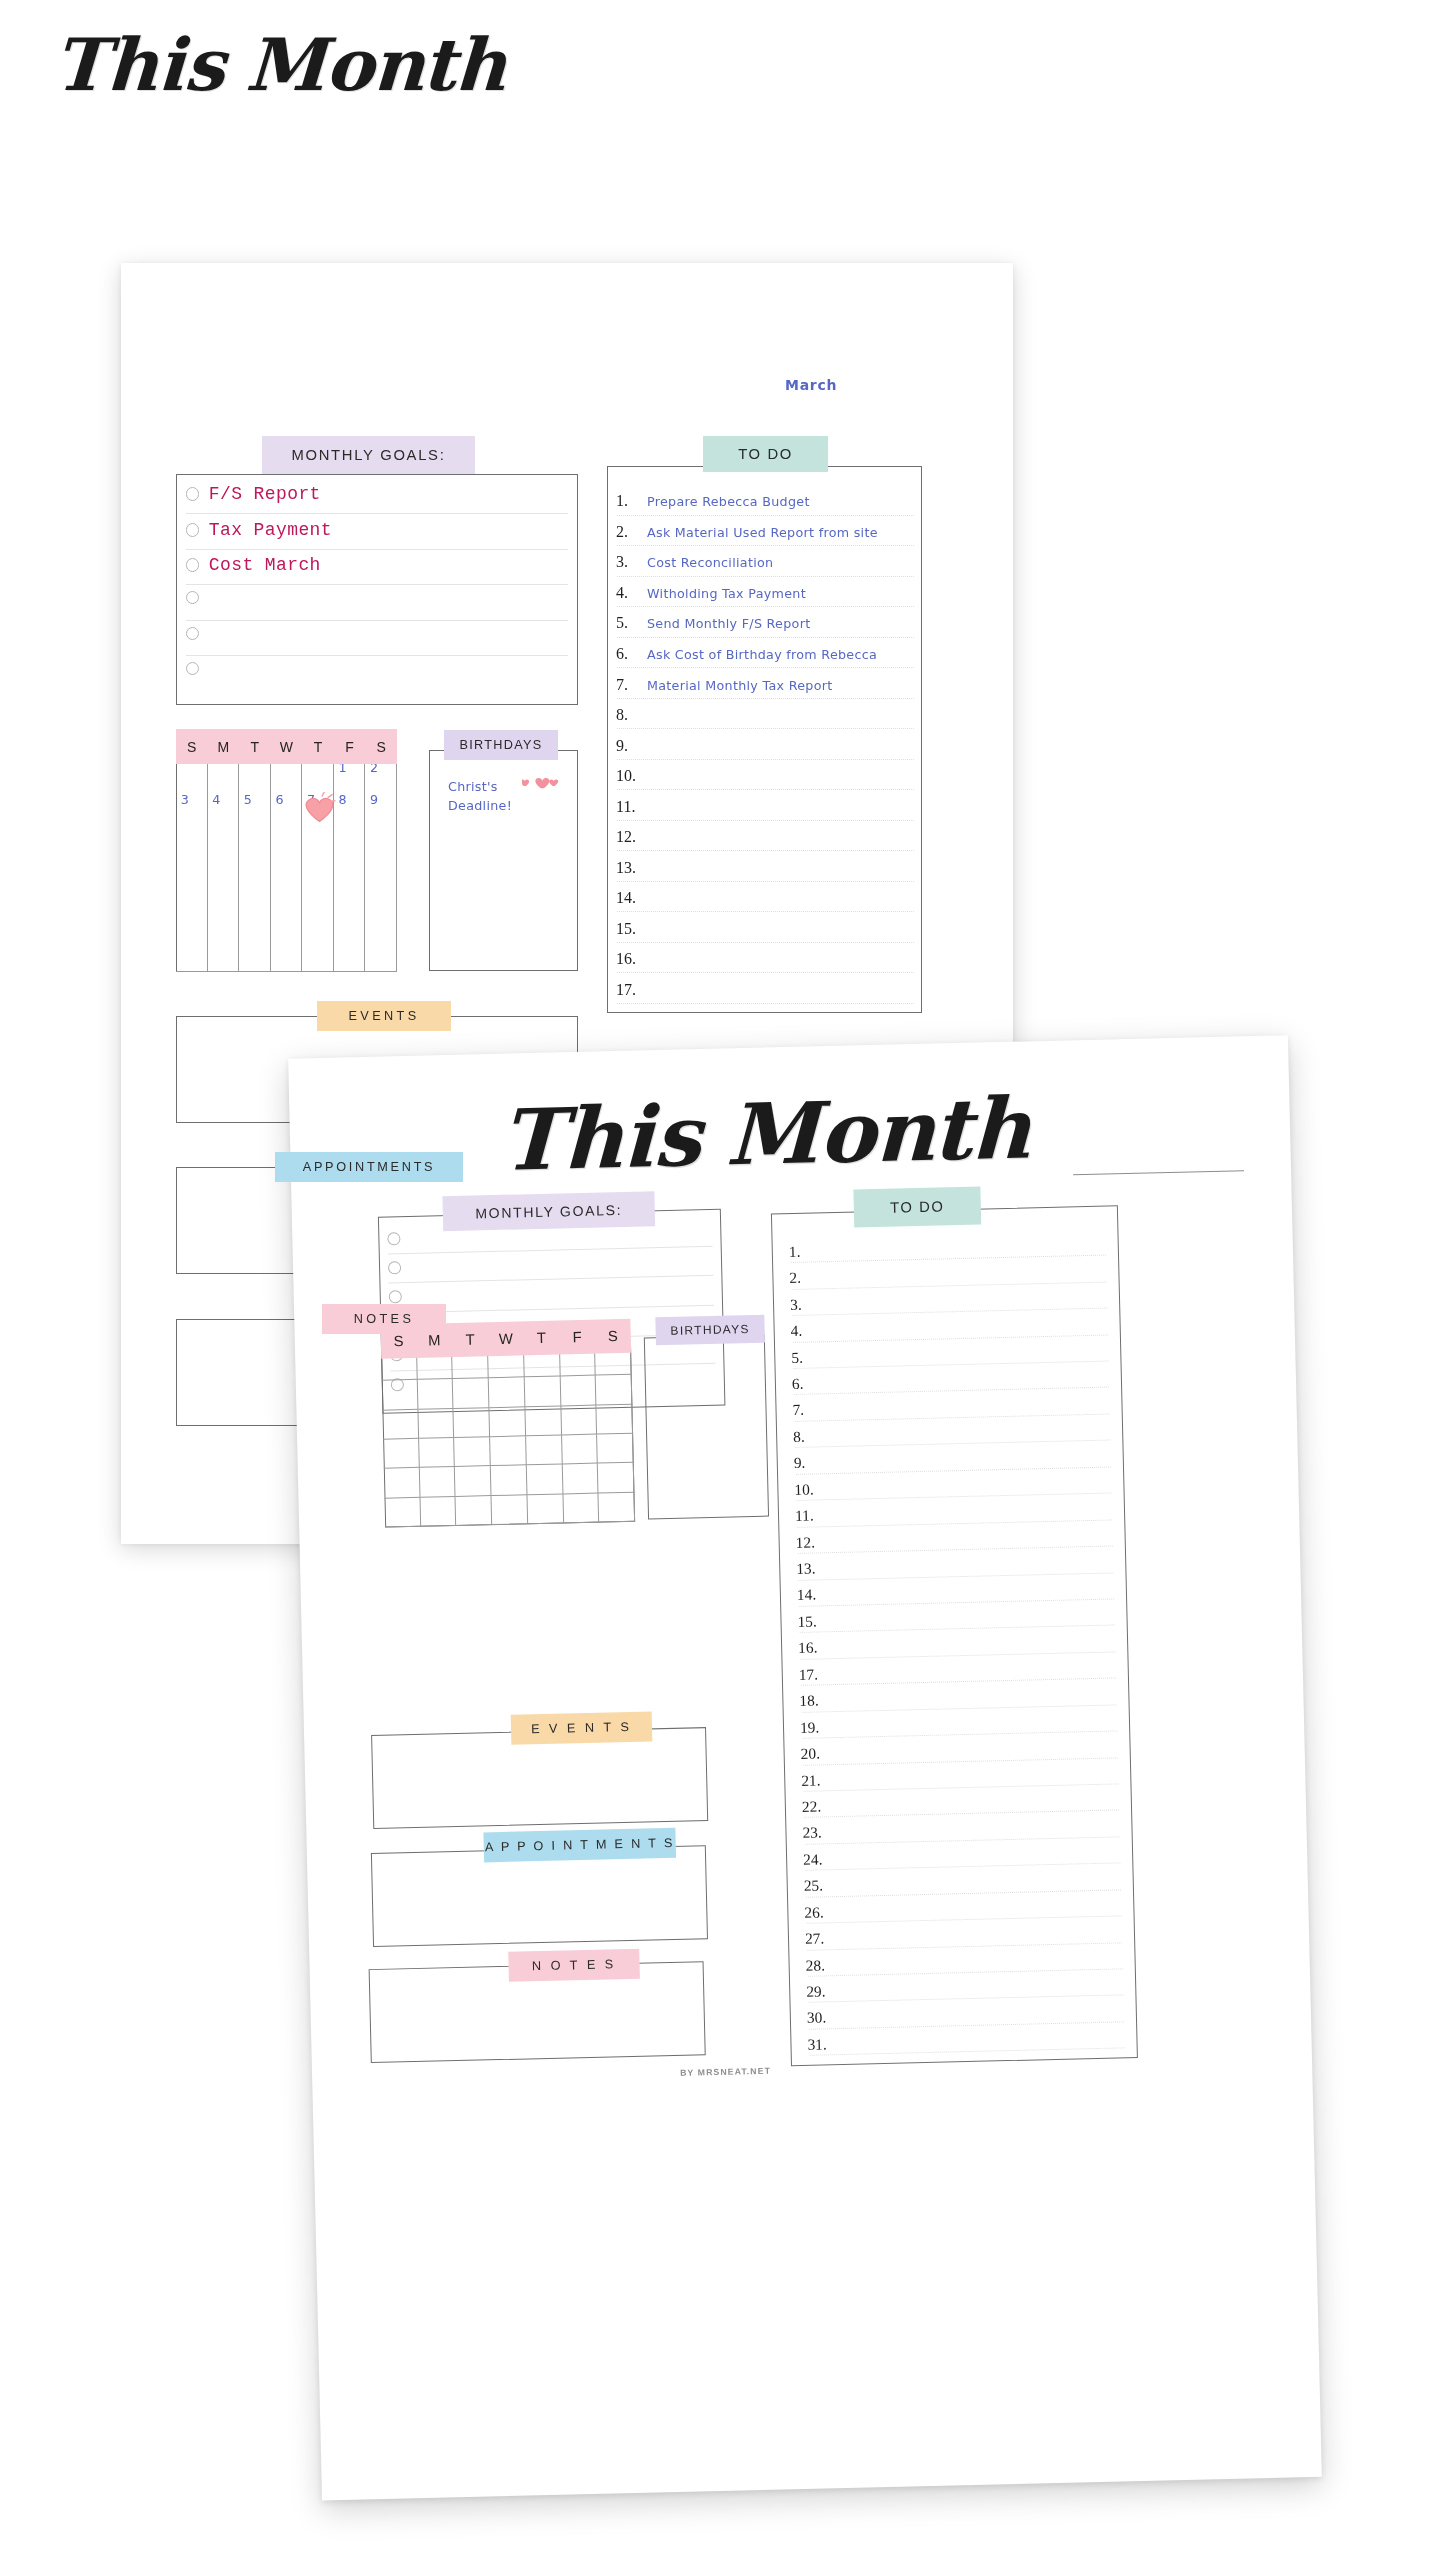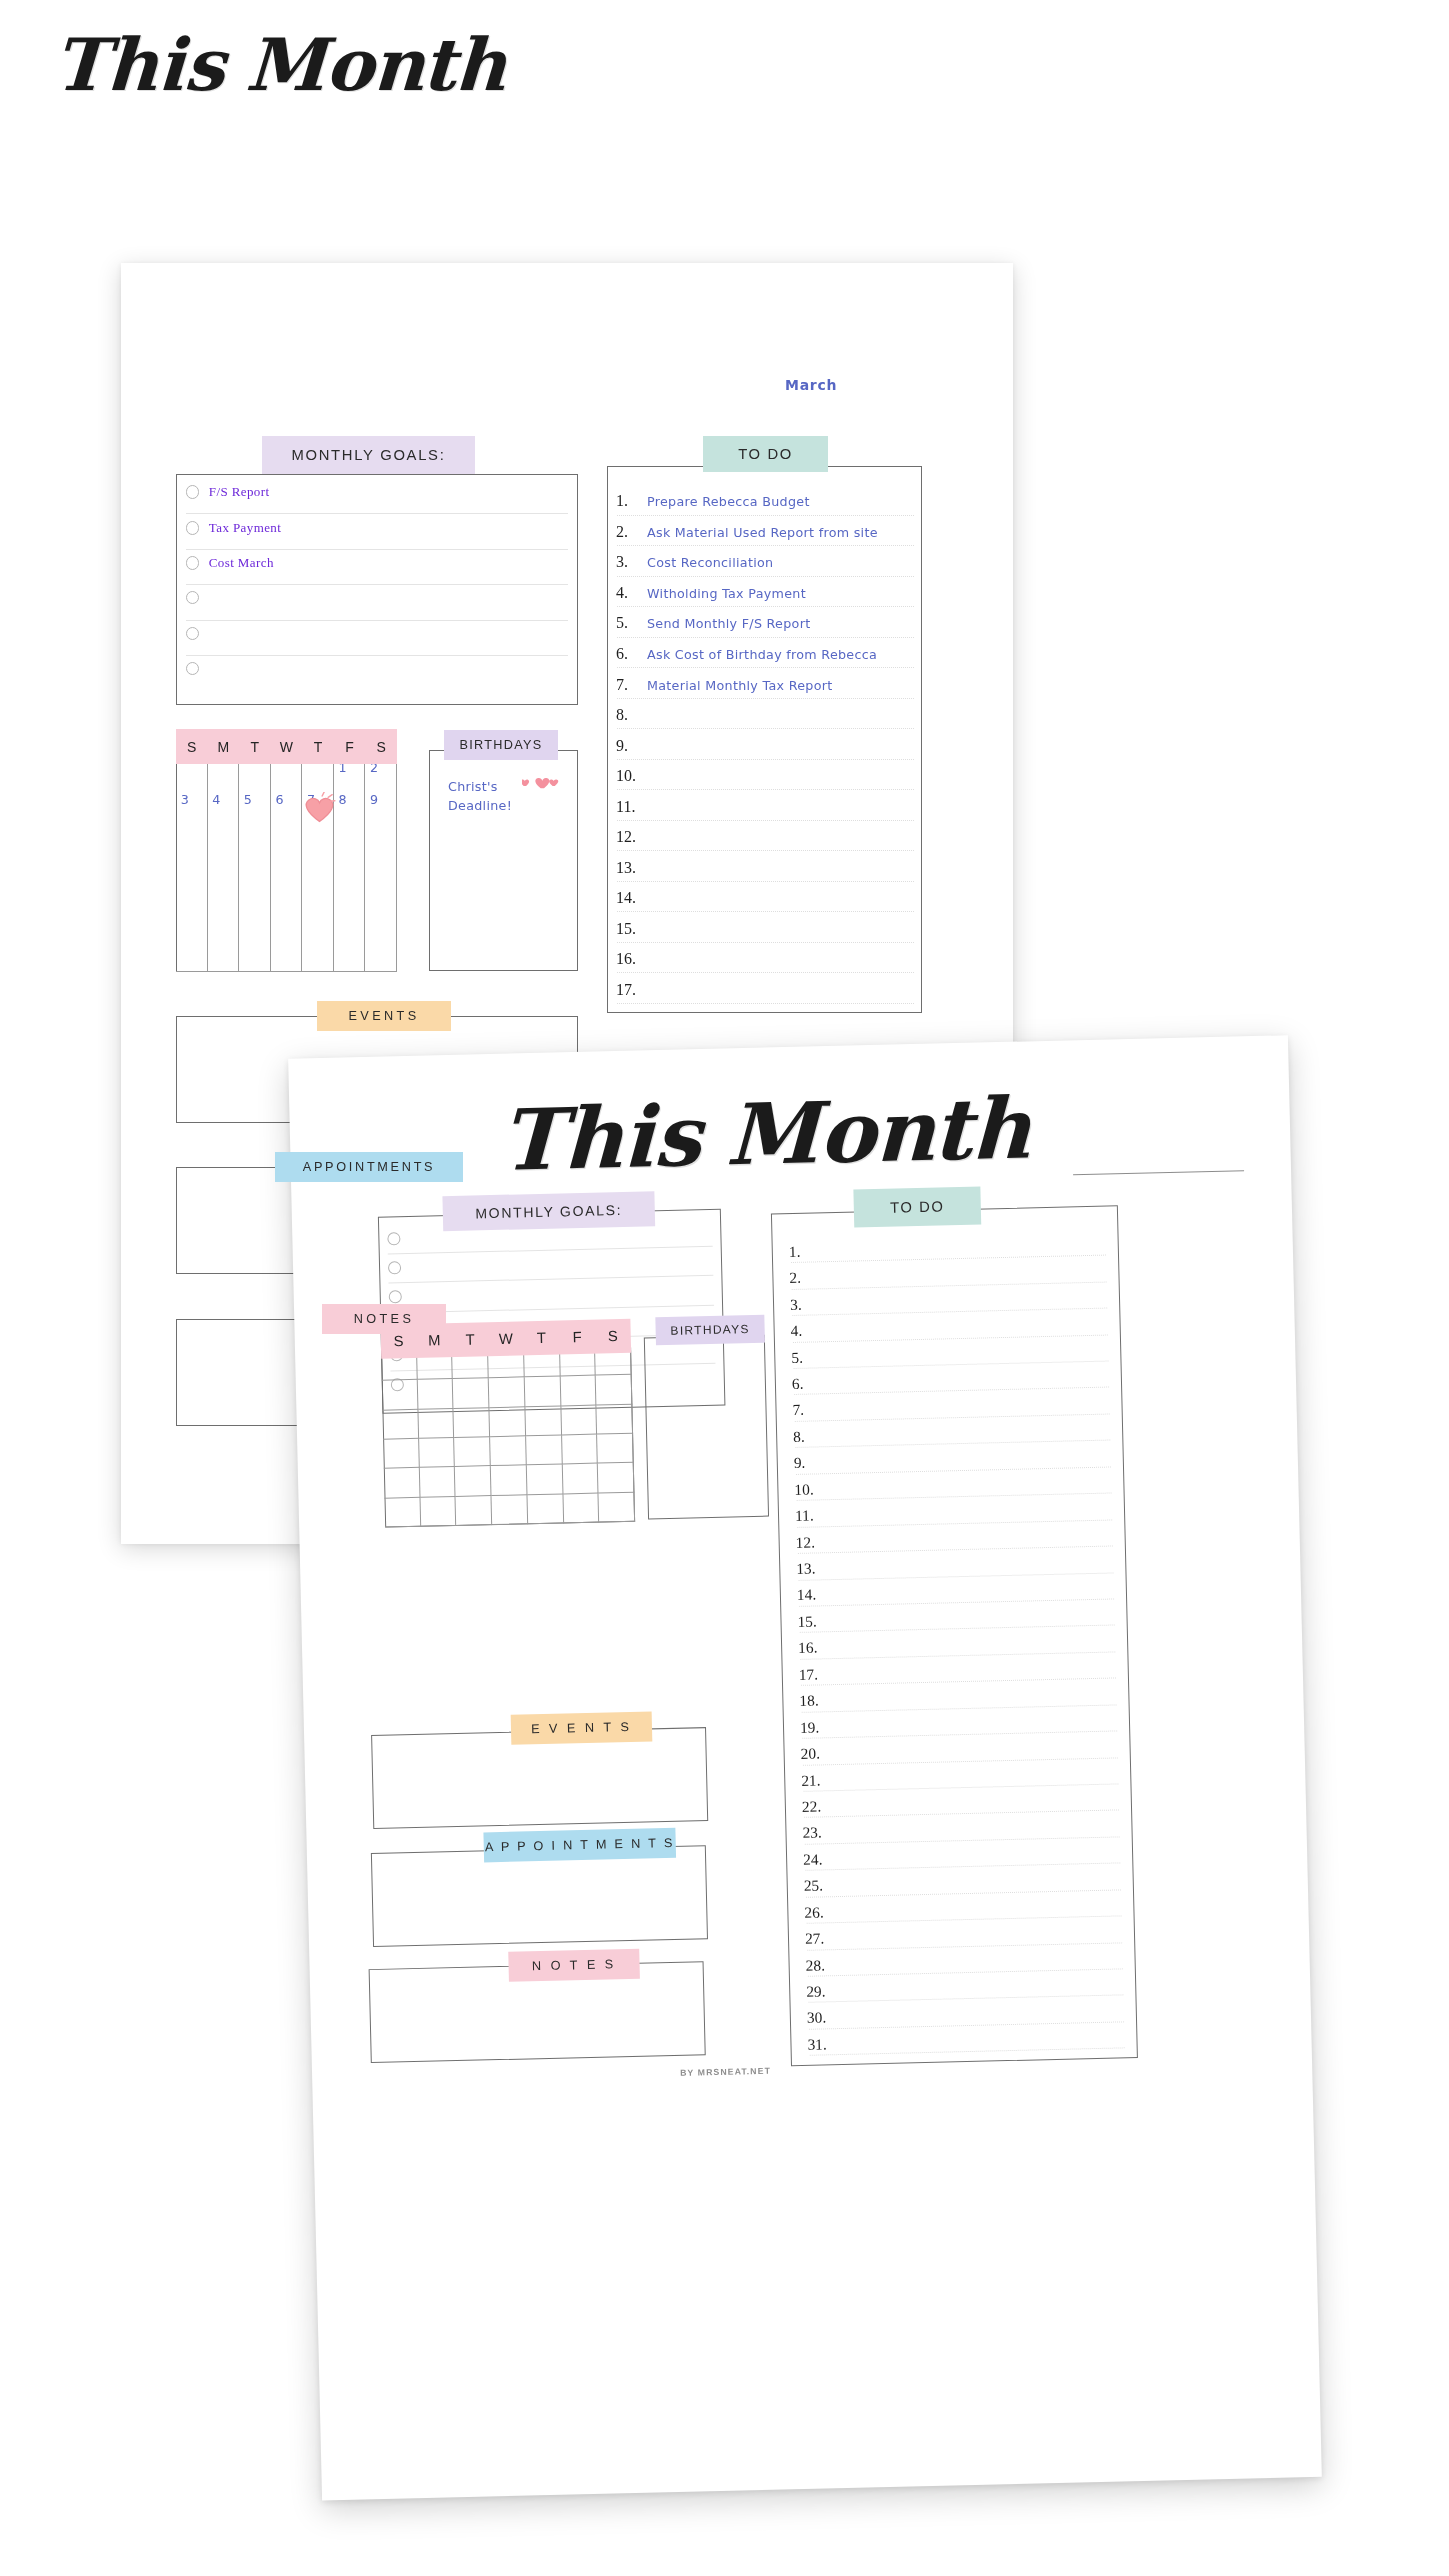--- a/index.html
+++ b/index.html
@@ -76,22 +76,22 @@
   
   .goal-row { position:absolute; display:flex; align-items:center; }
   .goal-circle {
     width: 13.4px; height:13.4px; border:1.1px solid #b5b5b5; border-radius:50%;
     flex:0 0 auto;
   }
   .goal-line {
     position:absolute; height:0; border-top:0.9px solid #e4e4e4;
   }
   .goal-text {
-    font-family:Liberation Serif, serif;
-    color:#6d28d9; font-size:13px; letter-spacing:0.4px;
+    font-family:Liberation Mono, monospace;
+    color:#be185d; font-size:18px; letter-spacing:0.4px;
   }
 
   
   .todo-row { position:absolute; display:flex; align-items:baseline; }
   .todo-num {
     font-family:"Liberation Serif", serif;
     color:#1f1f1f; font-size:16px; width:31px; flex:0 0 auto;
   }
   .todo-text {
     font-family:"DejaVu Sans", sans-serif;

